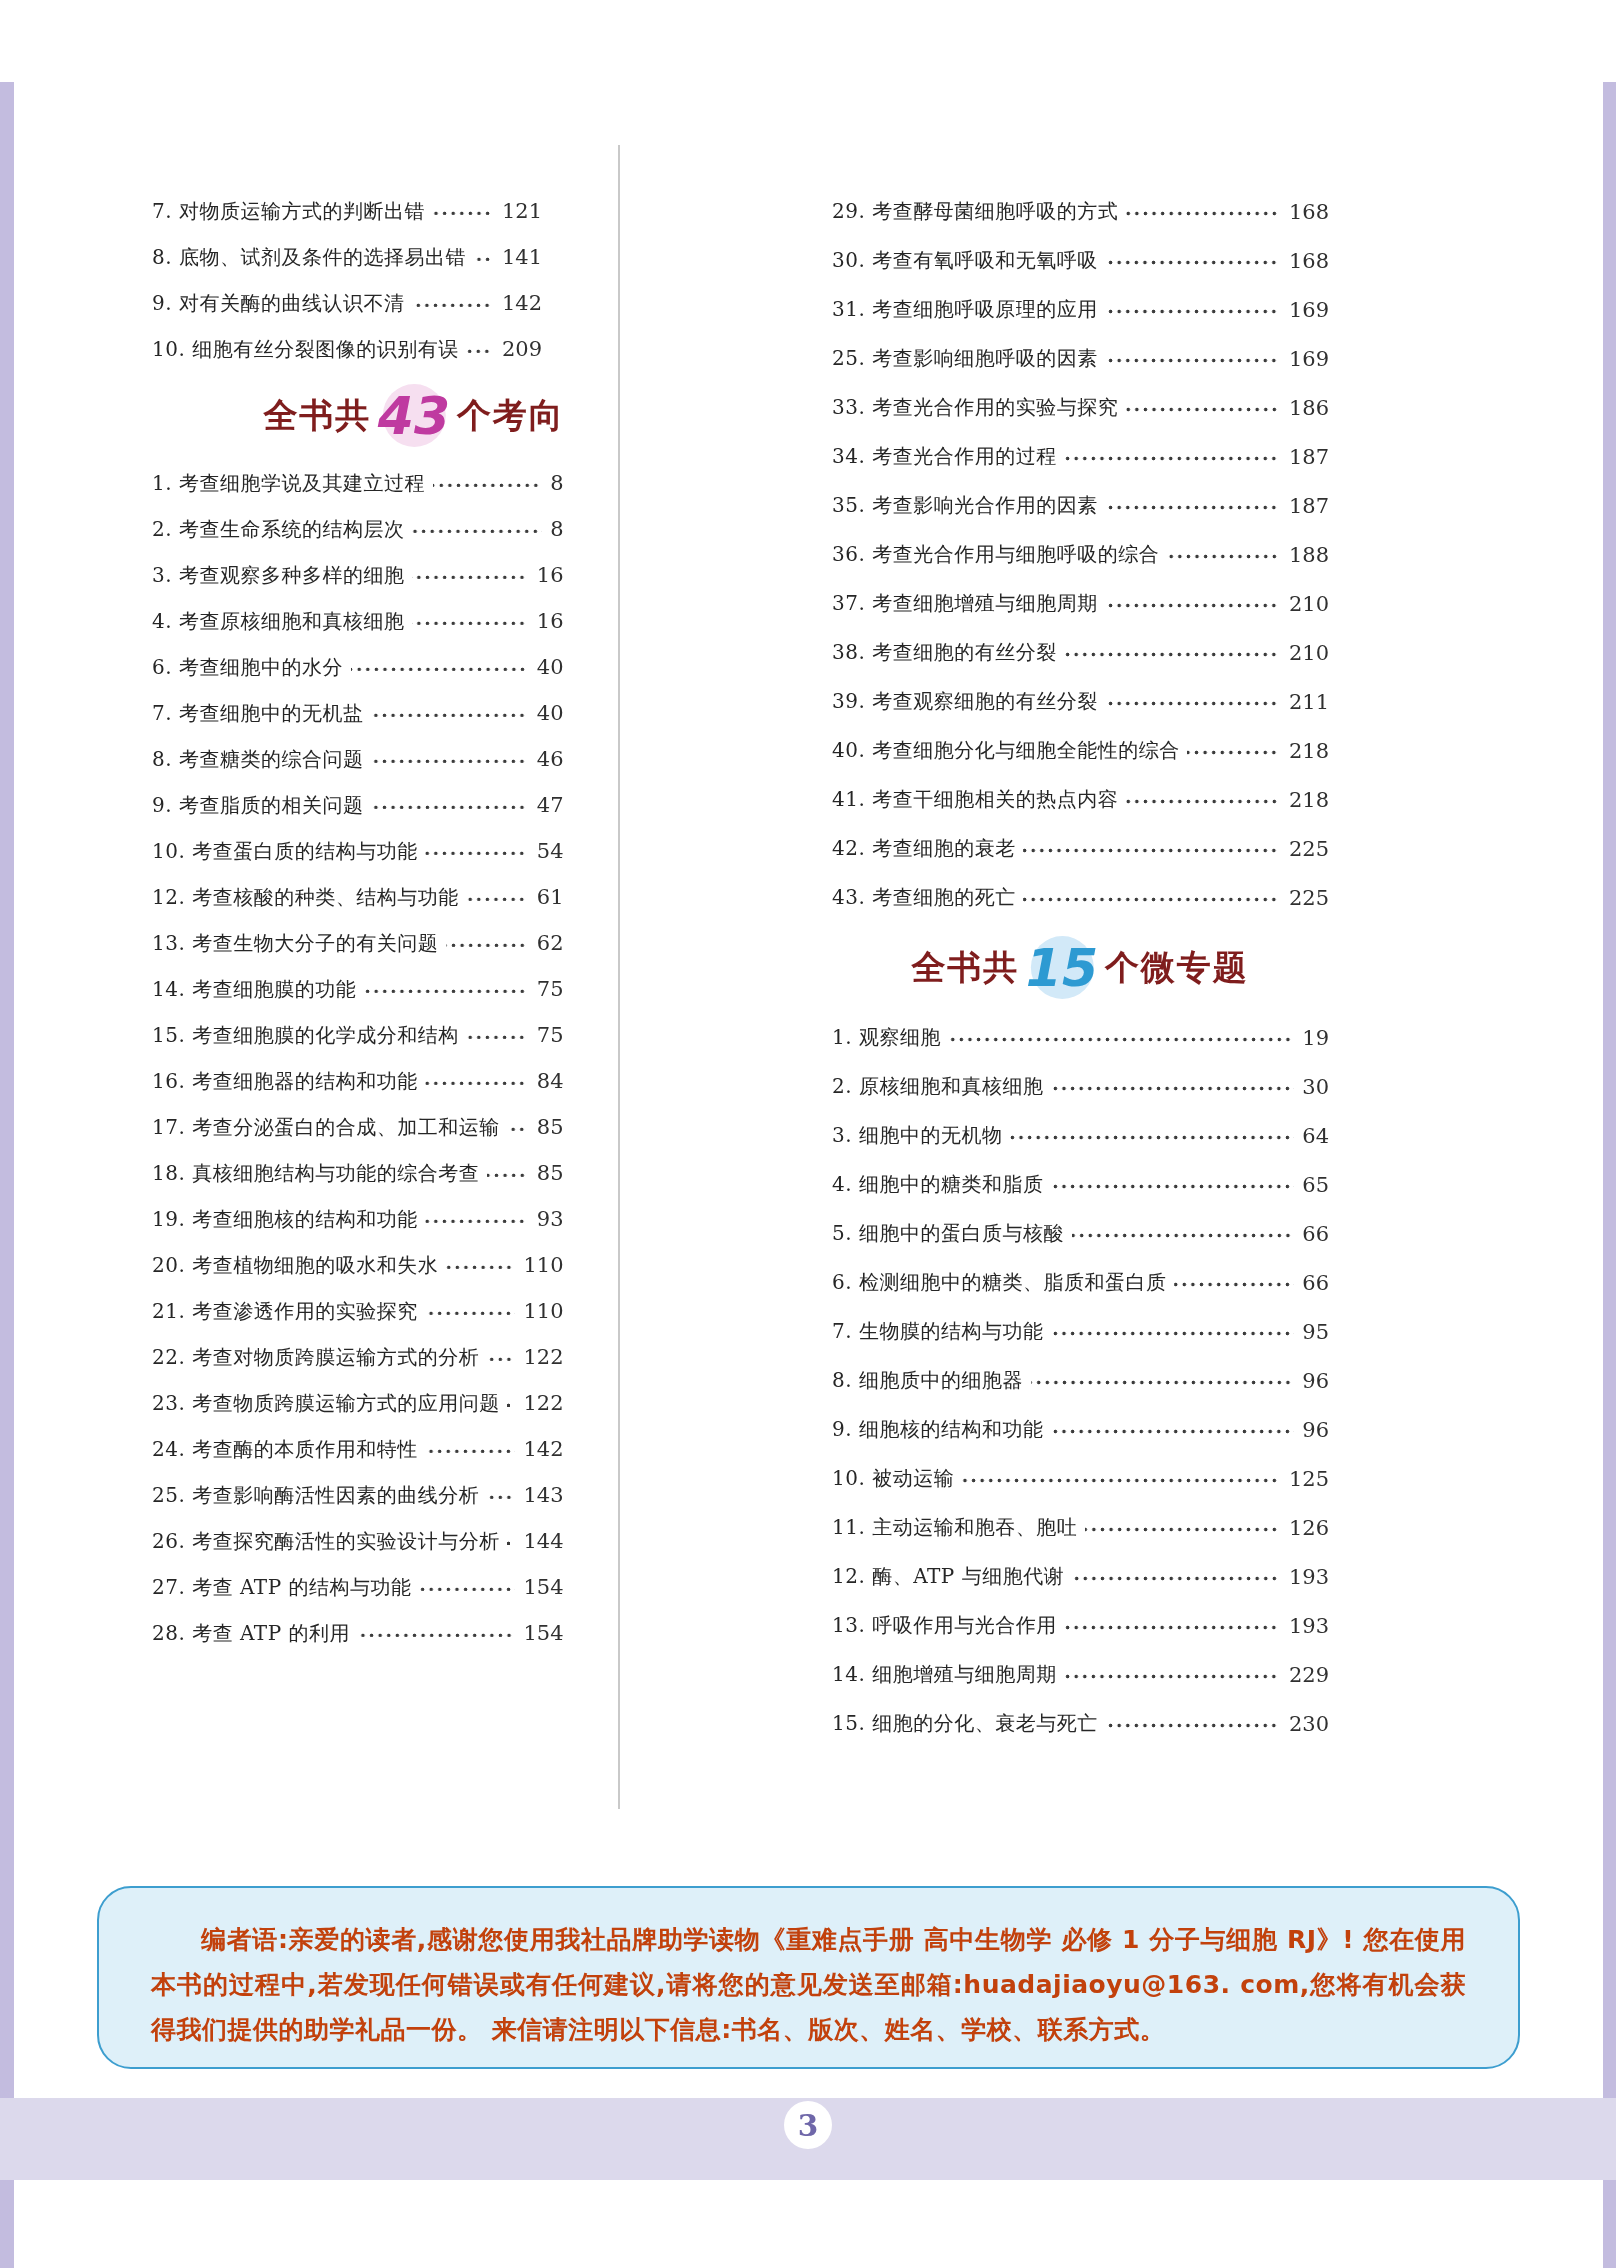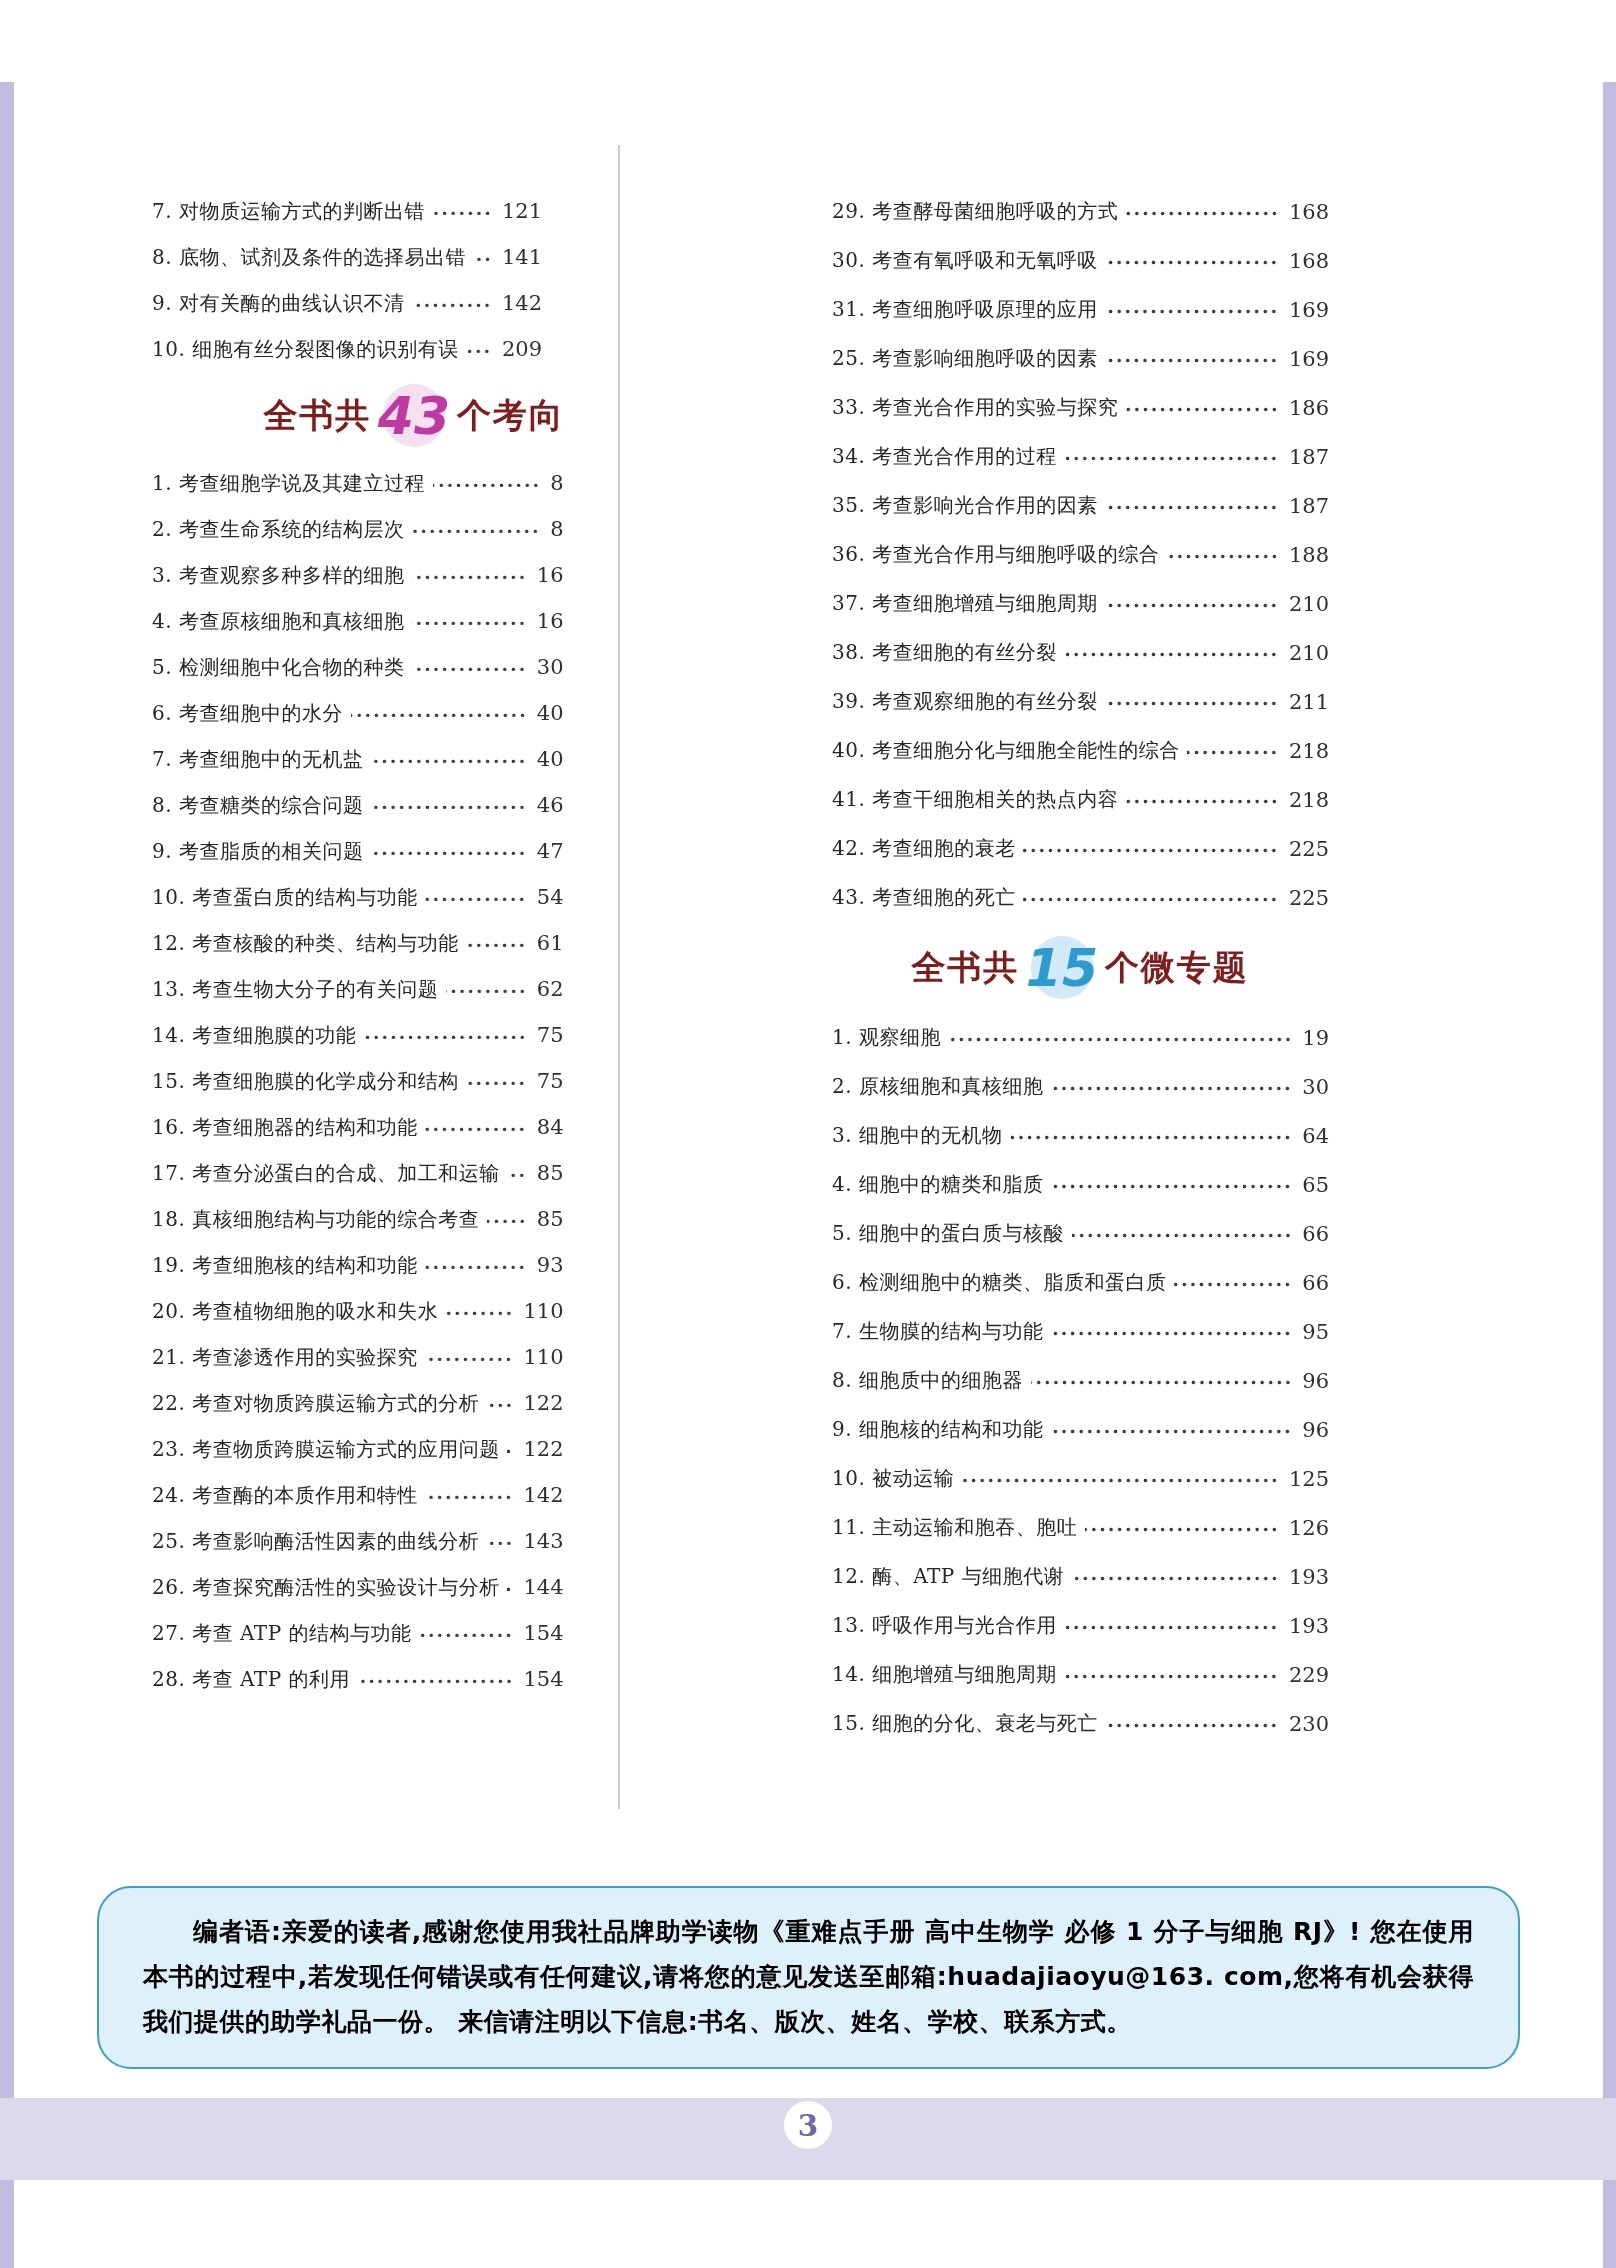--- a/index.html
+++ b/index.html
@@ -45,22 +45,22 @@
         font-family:"DejaVu Sans", sans-serif;font-weight:bold;font-style:italic;font-size:52px;}
   .badge-pink{background:var(--accent-pink-bg);color:var(--accent-pink);}
   .badge-blue{background:var(--accent-blue-bg);color:var(--accent-blue);}
   #hdr-kaoxiang{left:414px;top:384px;}
   #hdr-micro{left:1080px;top:936px;}
 
   
   .note-box{position:absolute;left:97px;top:1886px;width:1423px;height:183px;box-sizing:border-box;
         background:var(--note-bg);border:2.9px solid var(--note-border);border-radius:34px;
         padding:21px 44px 0 44px;z-index:1;}
-  .note-text{margin:0;font-family:"DejaVu Sans", sans-serif;font-weight:bold;font-size:25px;
-        line-height:45px;color:#000000;text-align:justify;text-indent:2em;letter-spacing:0.5px;}
+  .note-text{margin:8px;font-family:"DejaVu Sans", sans-serif;font-weight:bold;font-size:25px;
+        line-height:45px;color:#c2410c;text-align:justify;text-indent:2em;letter-spacing:0.5px;}
 </style>
 </head>
 <body>
 
 <div class="page">
 
   <div class="strip left"></div>
   <div class="strip right"></div>
   <div class="col-divider"></div>
 
@@ -108,25 +108,20 @@
         <span class="toc-label">3. 考查观察多种多样的细胞</span>
         <span class="leader"></span>
         <span class="toc-page">16</span>
       </div>
       <div class="toc-row">
         <span class="toc-label">4. 考查原核细胞和真核细胞</span>
         <span class="leader"></span>
         <span class="toc-page">16</span>
       </div>
       <div class="toc-row">
-        <span class="toc-label">5. 检测细胞中化合物的种类</span>
-        <span class="leader"></span>
-        <span class="toc-page">30</span>
-      </div>
-      <div class="toc-row">
         <span class="toc-label">6. 考查细胞中的水分</span>
         <span class="leader"></span>
         <span class="toc-page">40</span>
       </div>
       <div class="toc-row">
         <span class="toc-label">7. 考查细胞中的无机盐</span>
         <span class="leader"></span>
         <span class="toc-page">40</span>
       </div>
       <div class="toc-row">

